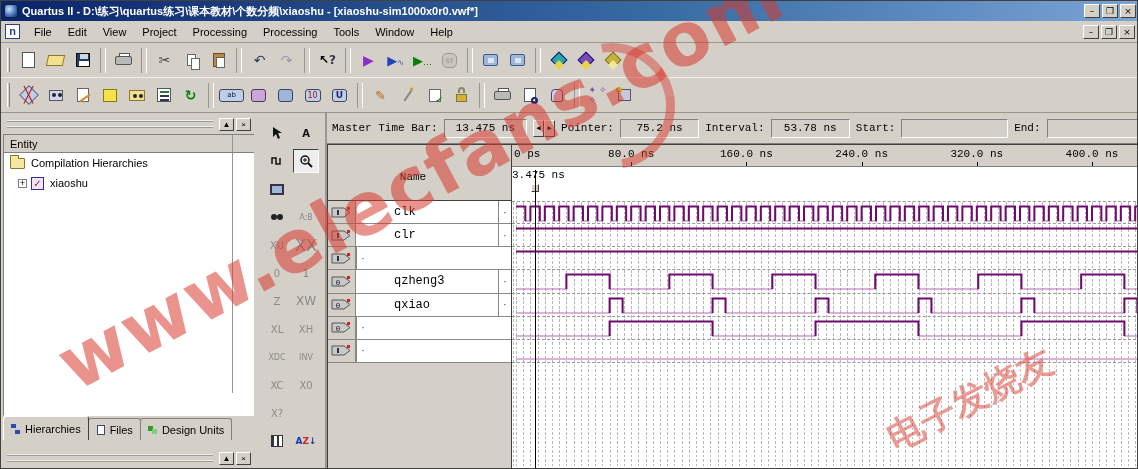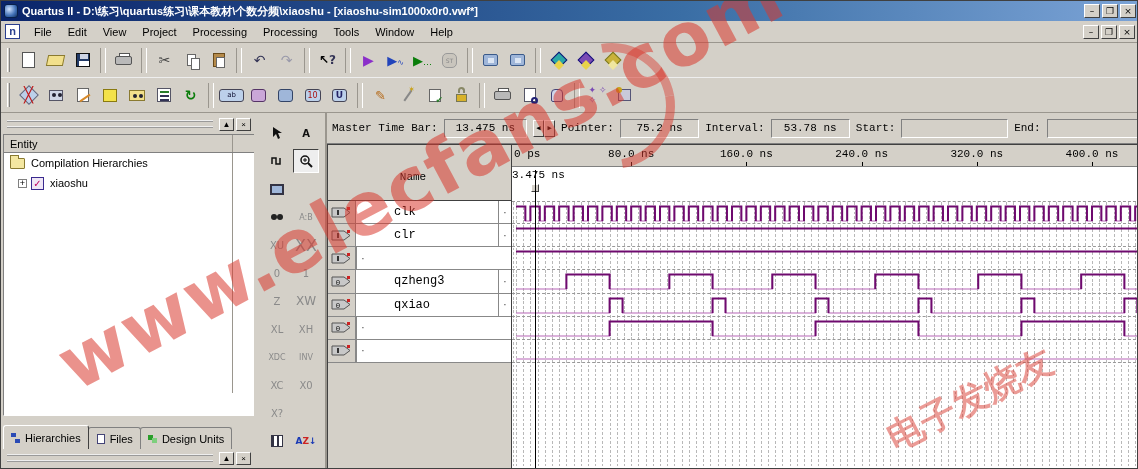--- a/index.html
+++ b/index.html
@@ -30,21 +30,21 @@
   .minibar .lines{flex:1;height:8px;border-top:2px ridge #eee;border-bottom:2px ridge #eee;margin:0 4px;}
   .mini-btn{width:15px;height:13px;background:#d4d0c8;border:1px solid;border-color:#fff #404040 #404040 #fff;font-size:8px;line-height:11px;text-align:center;margin-left:2px;}
   .treewrap{position:absolute;left:2px;top:21px;width:256px;height:282px;border:1px solid;border-color:#808080 #fff #fff #808080;background:#fff;}
   .treehdr{height:18px;background:#d4d0c8;border-bottom:1px solid #808080;display:flex;align-items:center;padding-left:6px;font-size:11px;color:#000;position:relative;}
   .treehdr .colline,.treecol{position:absolute;top:0;bottom:0;left:228px;width:1px;background:#9a968e;}
   .treerow{height:20px;display:flex;align-items:center;font-size:11px;color:#000;position:relative;}
   .folder{width:15px;height:11px;background:#f4e7a1;border:1px solid #8a7a30;border-radius:1px;position:relative;margin:0 6px 0 6px;}
   .folder:before{content:"";position:absolute;left:-1px;top:-4px;width:7px;height:3px;background:#f4e7a1;border:1px solid #8a7a30;border-bottom:none;}
   .plusbox{width:9px;height:9px;border:1px solid #808080;background:#fff;font-size:9px;line-height:7px;text-align:center;margin:0 4px 0 14px;color:#000;}
   .chipicon{width:13px;height:13px;border:1px solid #3a2a8f;background:#efe6f5;color:#c00060;font-size:10px;line-height:11px;text-align:center;margin-right:6px;}
-  .tabs{position:absolute;left:2px;top:312px;height:24px;display:flex;align-items:flex-end;}
+  .tabs{position:absolute;left:2px;top:303px;height:24px;display:flex;align-items:flex-end;}
   .tab{height:22px;background:#d4d0c8;border:1px solid #808080;border-bottom:none;border-radius:3px 3px 0 0;display:flex;align-items:center;padding:0 7px;margin-right:-1px;font-size:11px;white-space:nowrap;}
   .tab.active{height:24px;background:#d4d0c8;border-color:#fff #404040 #d4d0c8 #fff;z-index:2;}
   .tabicon{width:10px;height:10px;margin-right:4px;position:relative;}
   
   .wtools{position:absolute;left:253px;top:112px;width:72px;height:357px;background:#d4d0c8;border-right:1px solid #9a968e;padding:8px 0 0 10px;}
   .wtrow{display:flex;gap:3px;margin-bottom:4px;}
   .wtbtn{width:26px;height:24px;display:flex;align-items:center;justify-content:center;font-size:10px;color:#8a8a8a;font-family:"DejaVu Sans",sans-serif;}
   .wtbtn.dark{color:#111;font-weight:bold;}
   .wtbtn.pressed{border:1px solid;border-color:#404040 #fff #fff #404040;background:#eee;}
   

